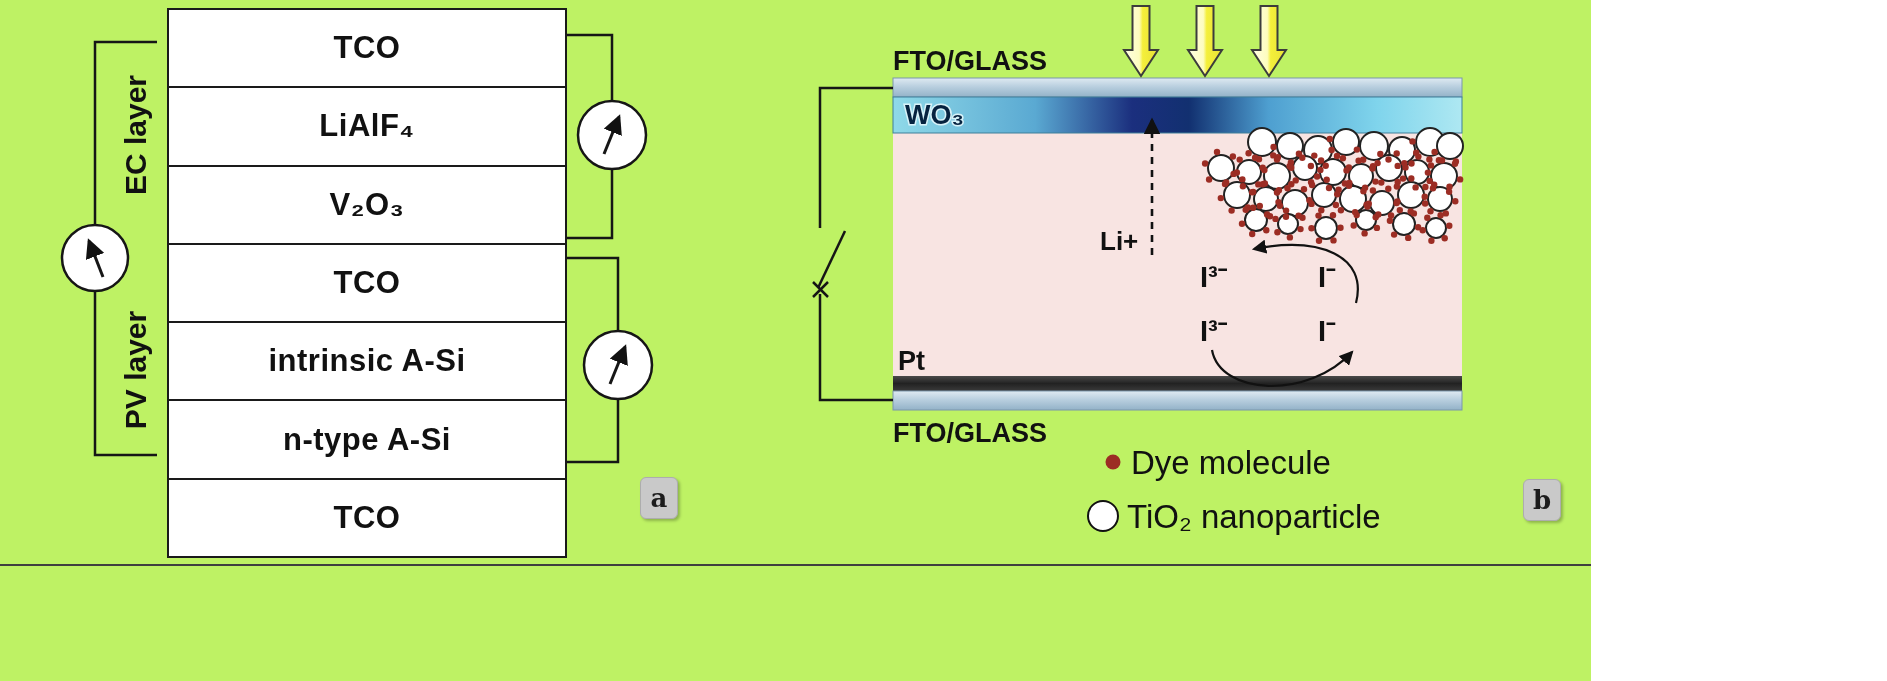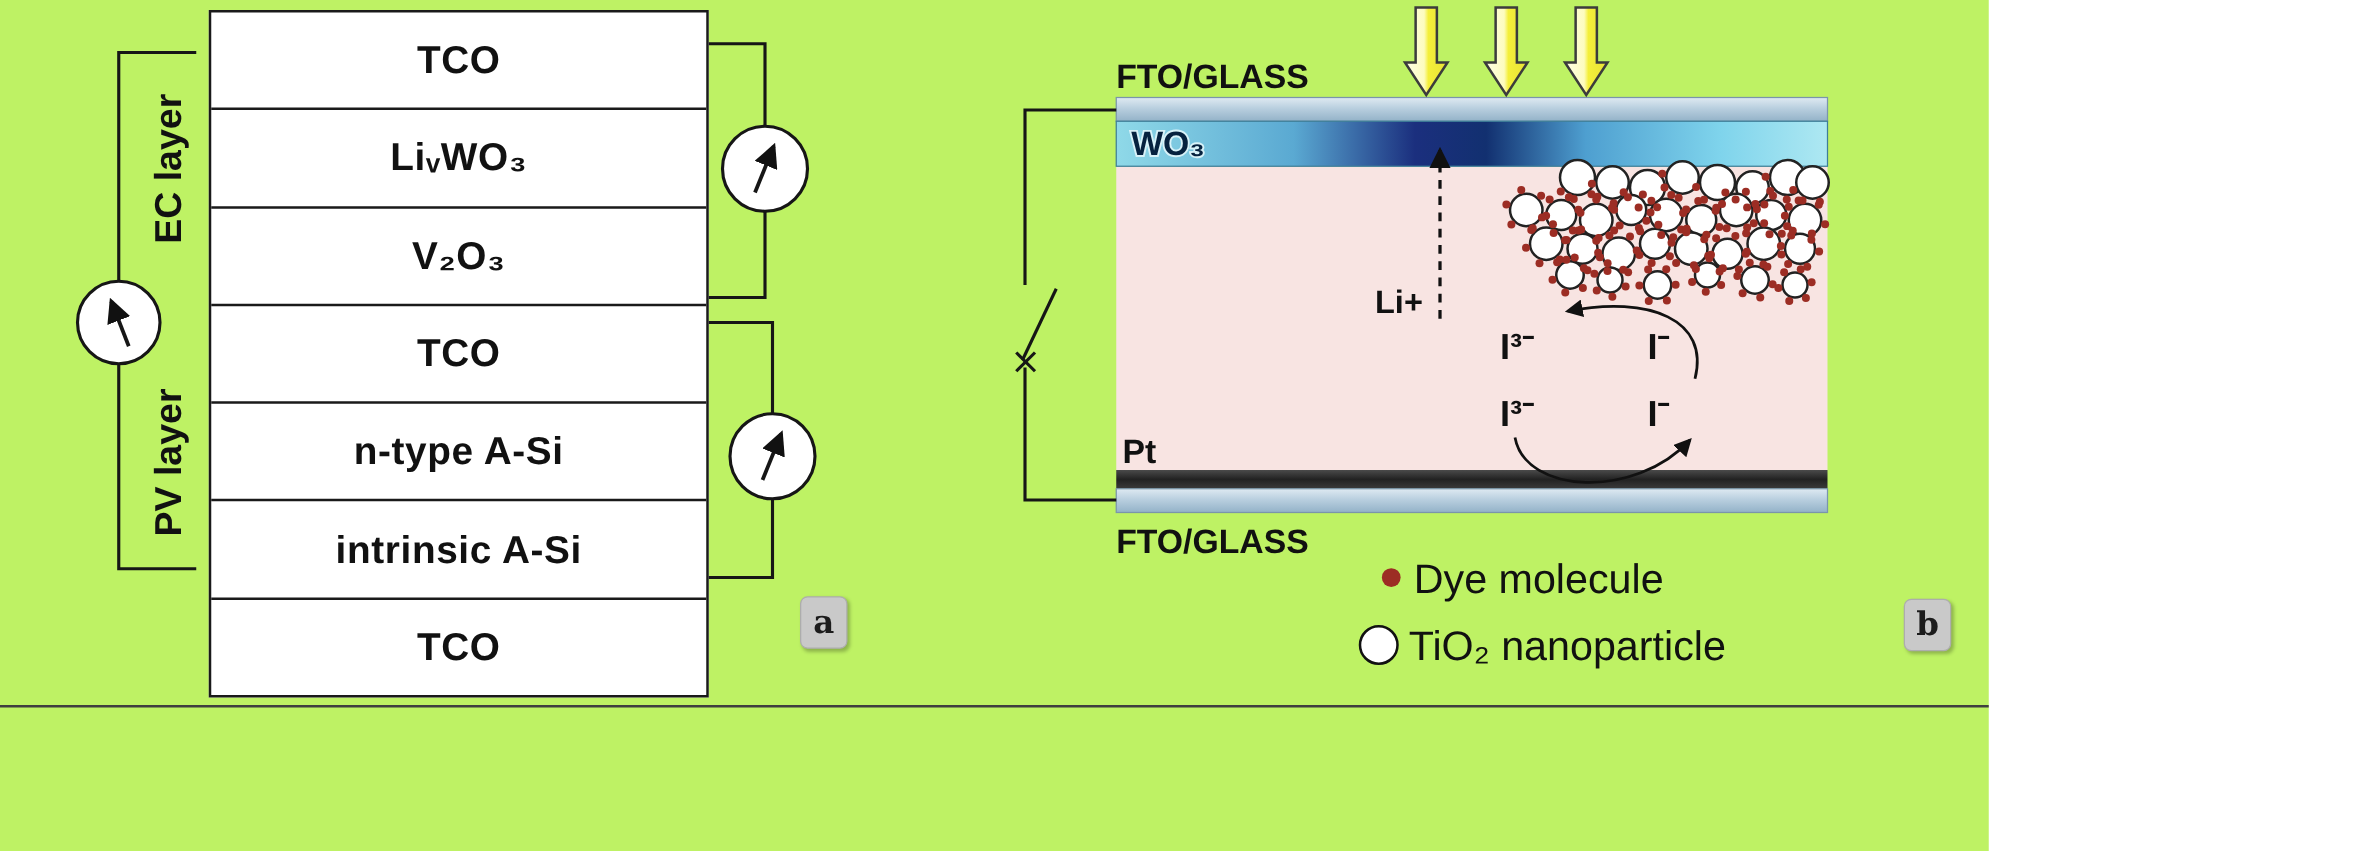--- a/index.html
+++ b/index.html
@@ -320,25 +320,25 @@
     <g>
       <circle cx="1113" cy="462" r="7.5" fill="#9c2d24"></circle>
       <text x="1131" y="474" class="lbl-legend">Dye molecule</text>
       <circle cx="1103" cy="516" r="15" fill="#fff" stroke="#111" stroke-width="2"></circle>
       <text x="1127" y="528" class="lbl-legend">TiO₂ nanoparticle</text>
     </g>
   </svg>
 
   <div class="stack">
     <div class="layer-row">TCO</div>
-    <div class="layer-row">LiᵥWO₃</div>
+    <div class="layer-row">LiAlF₄</div>
     <div class="layer-row">V₂O₃</div>
     <div class="layer-row">TCO</div>
+    <div class="layer-row">intrinsic A-Si</div>
     <div class="layer-row">n-type A-Si</div>
-    <div class="layer-row">intrinsic A-Si</div>
     <div class="layer-row">TCO</div>
   </div>
 
   <div class="vlabel vlabel-ec">EC layer</div>
   <div class="vlabel vlabel-pv">PV layer</div>
 
   <div class="panel-tag tag-a">a</div>
   <div class="panel-tag tag-b">b</div>
 
   <div class="edge-bottom"></div>

